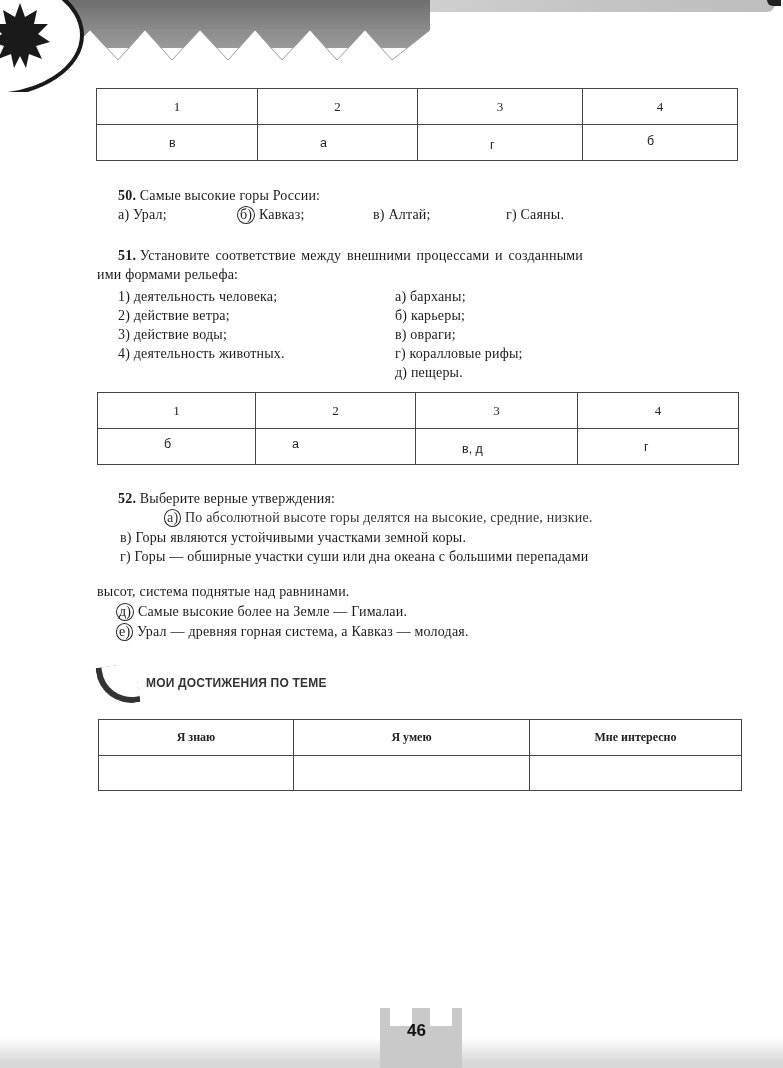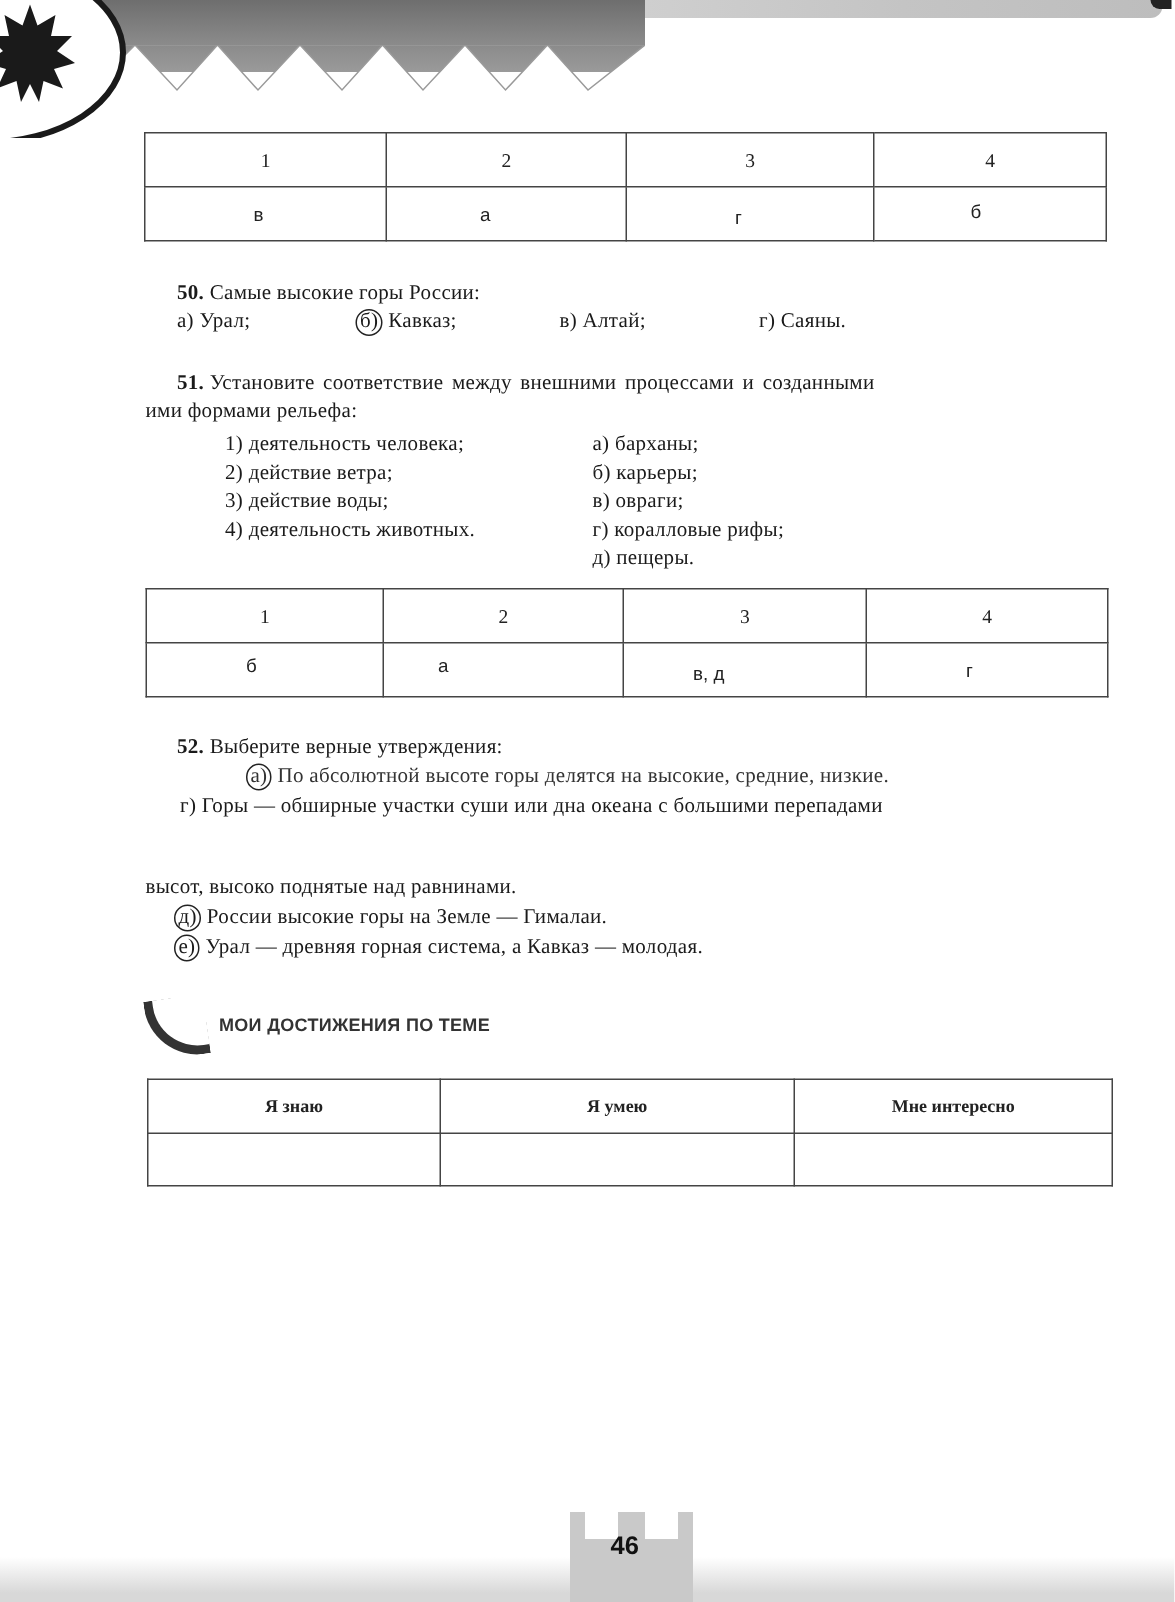--- a/index.html
+++ b/index.html
@@ -116,21 +116,21 @@
     <span>Саяны.</span>
   </span>
 </div>
 
 <div class="q" style="left:118px; top:246px; width:625px;">
   <span class="num">51.</span>
   <span style="word-spacing:2px;">Установите соответствие между внешними процессами и созданными</span>
 </div>
 <div class="q" style="left:97px; top:265px;">ими формами рельефа:</div>
 
-<div class="q" style="left:118px; top:287px;margin-left:32px;">
+<div class="q" style="left:118px; top:287px;">
   <div>1) деятельность человека;</div>
   <div>2) действие ветра;</div>
   <div>3) действие воды;</div>
   <div>4) деятельность животных.</div>
 </div>
 <div class="q" style="left:395px; top:287px;">
   <div>а) барханы;</div>
   <div>б) карьеры;</div>
   <div>в) овраги;</div>
   <div>г) коралловые рифы;</div>
@@ -157,29 +157,33 @@
 <div class="q" style="left:118px; top:489px;">
   <span class="num">52.</span>
   <span>Выберите верные утверждения:</span>
 </div>
 <div class="q" style="left:116px; top:508px; width:630px;">
   <div style="height:19.5px; color:#333;margin-left:48px;">
     <span class="circled">а)</span>
     <span>По абсолютной высоте горы делятся на высокие, средние, низкие.</span>
   </div>
   <div style="height:19.5px;">
+    <span style="padding-left:4px;">в)</span>
+    <span>Горы являются устойчивыми участками земной коры.</span>
+  </div>
+  <div style="height:19.5px;">
     <span style="padding-left:4px;">г)</span>
     <span>Горы — обширные участки суши или дна океана с большими перепадами</span>
   </div>
 </div>
-<div class="q" style="left:97px; top:582px;">высот, высоко поднятые над равнинами.</div>
+<div class="q" style="left:97px; top:582px;">высот, система поднятые над равнинами.</div>
 <div class="q" style="left:116px; top:602px; width:630px;">
   <div style="height:20px;">
     <span class="circled">д)</span>
-    <span>России высокие горы на Земле — Гималаи.</span>
+    <span>Самые высокие более на Земле — Гималаи.</span>
   </div>
   <div style="height:20px;">
     <span class="circled">е)</span>
     <span>Урал — древняя горная система, а Кавказ — молодая.</span>
   </div>
 </div>
 
 <div class="section-title">
   <div class="arc"></div>
   <div class="label">МОИ ДОСТИЖЕНИЯ ПО ТЕМЕ</div>

